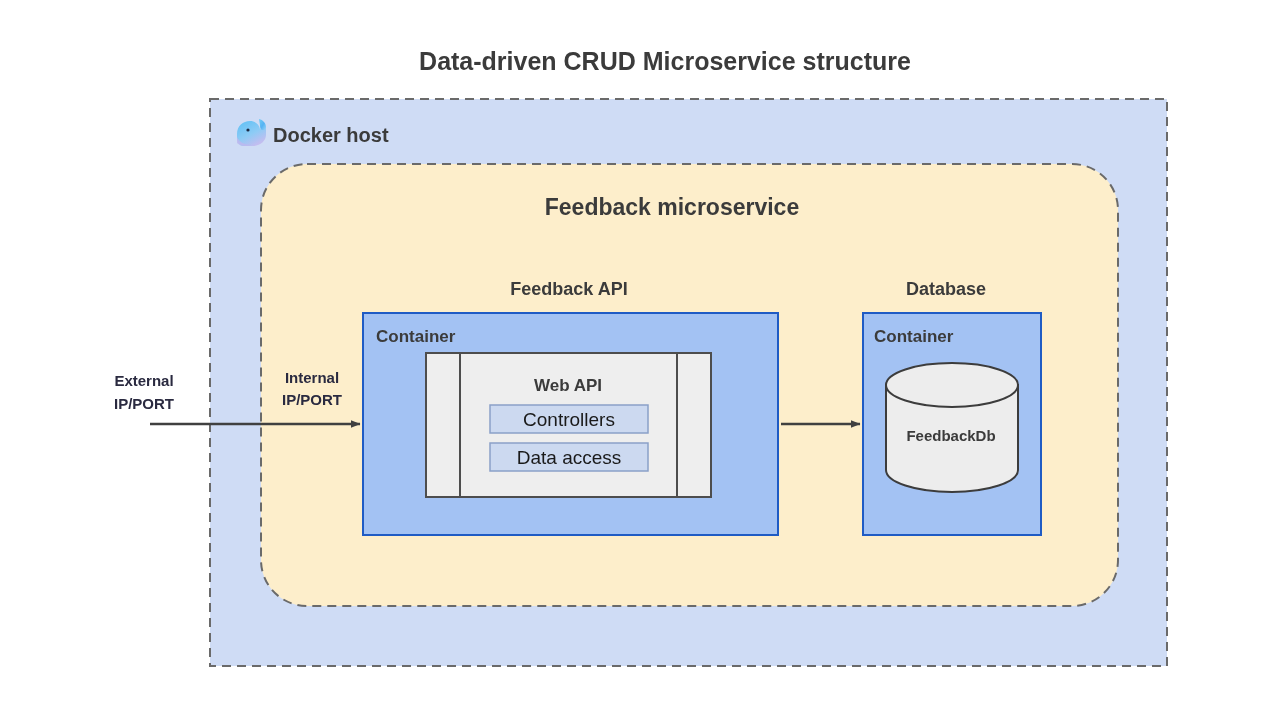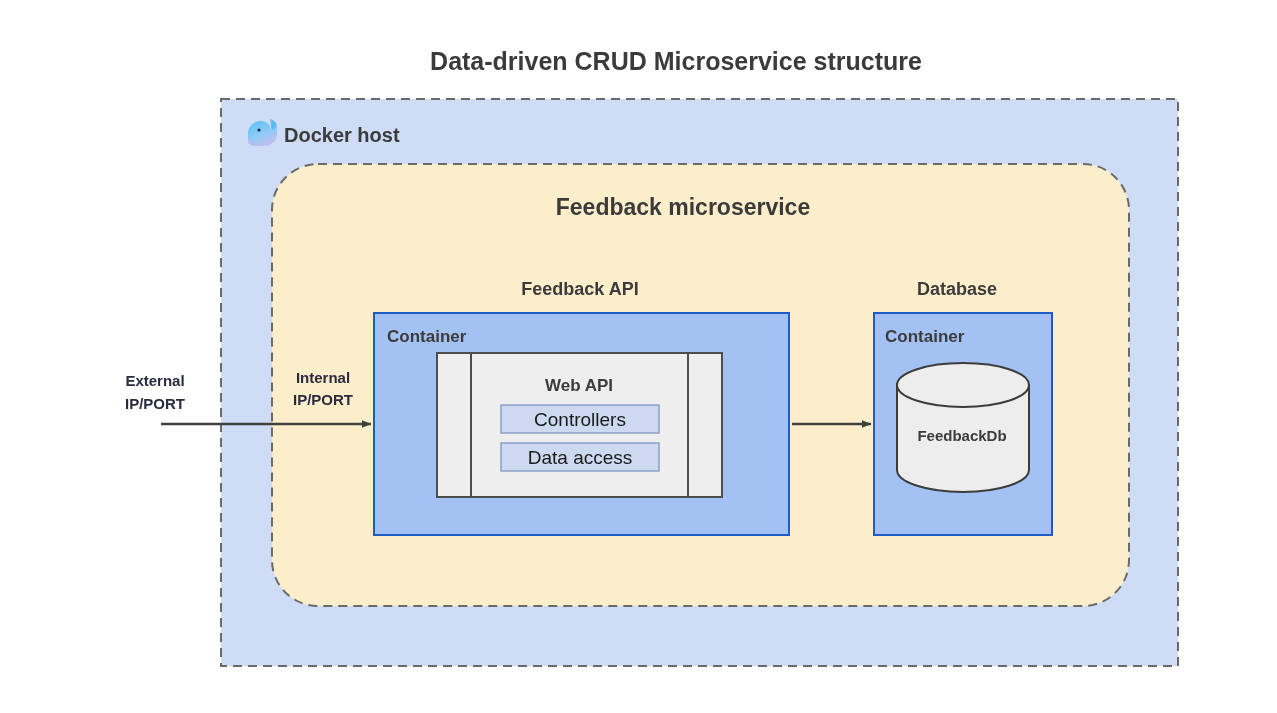--- a/index.html
+++ b/index.html
@@ -9,21 +9,21 @@
   }
   body {
     width: 1277px;
     height: 713px;
     font-family: "Liberation Sans", sans-serif;
     position: relative;
     overflow: hidden;
   }
   #diagram-root {
     position: absolute;
-    left: 13px;
+    left: 2px;
     top: 0;
     width: 1259px;
     height: 713px;
   }
   .diagram-svg {
     display: block;
     width: 1277px;
     height: 713px;
   }
   text {

